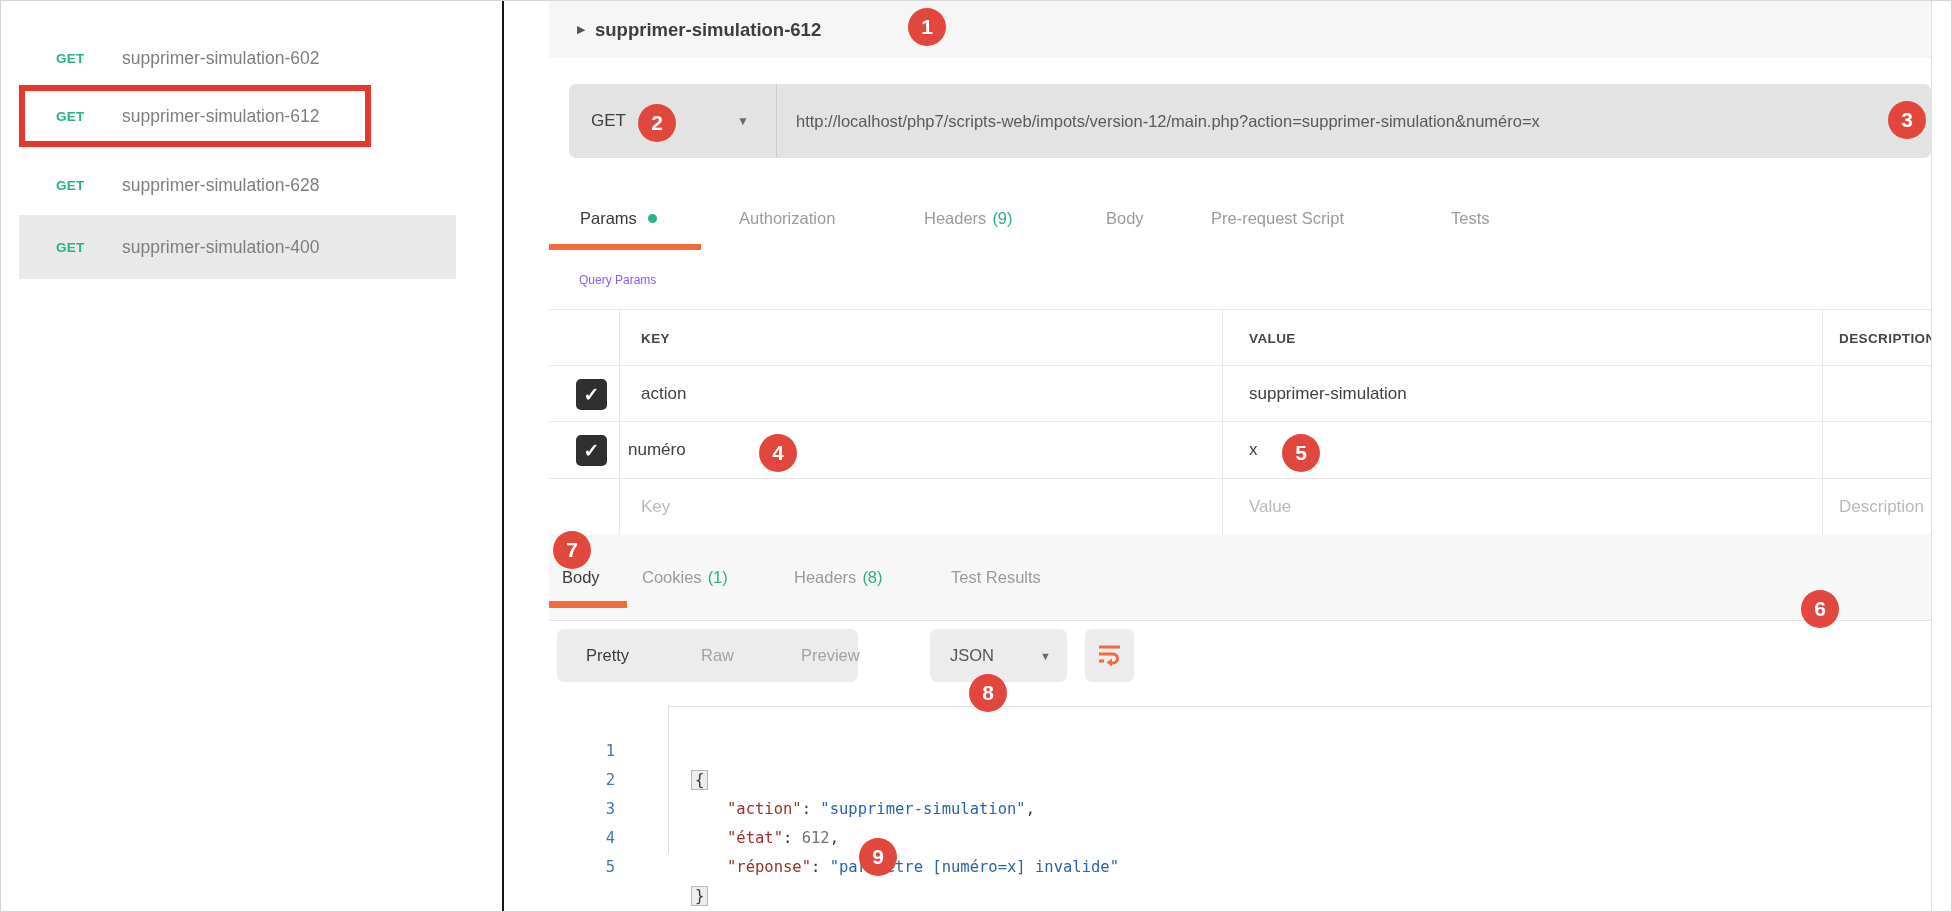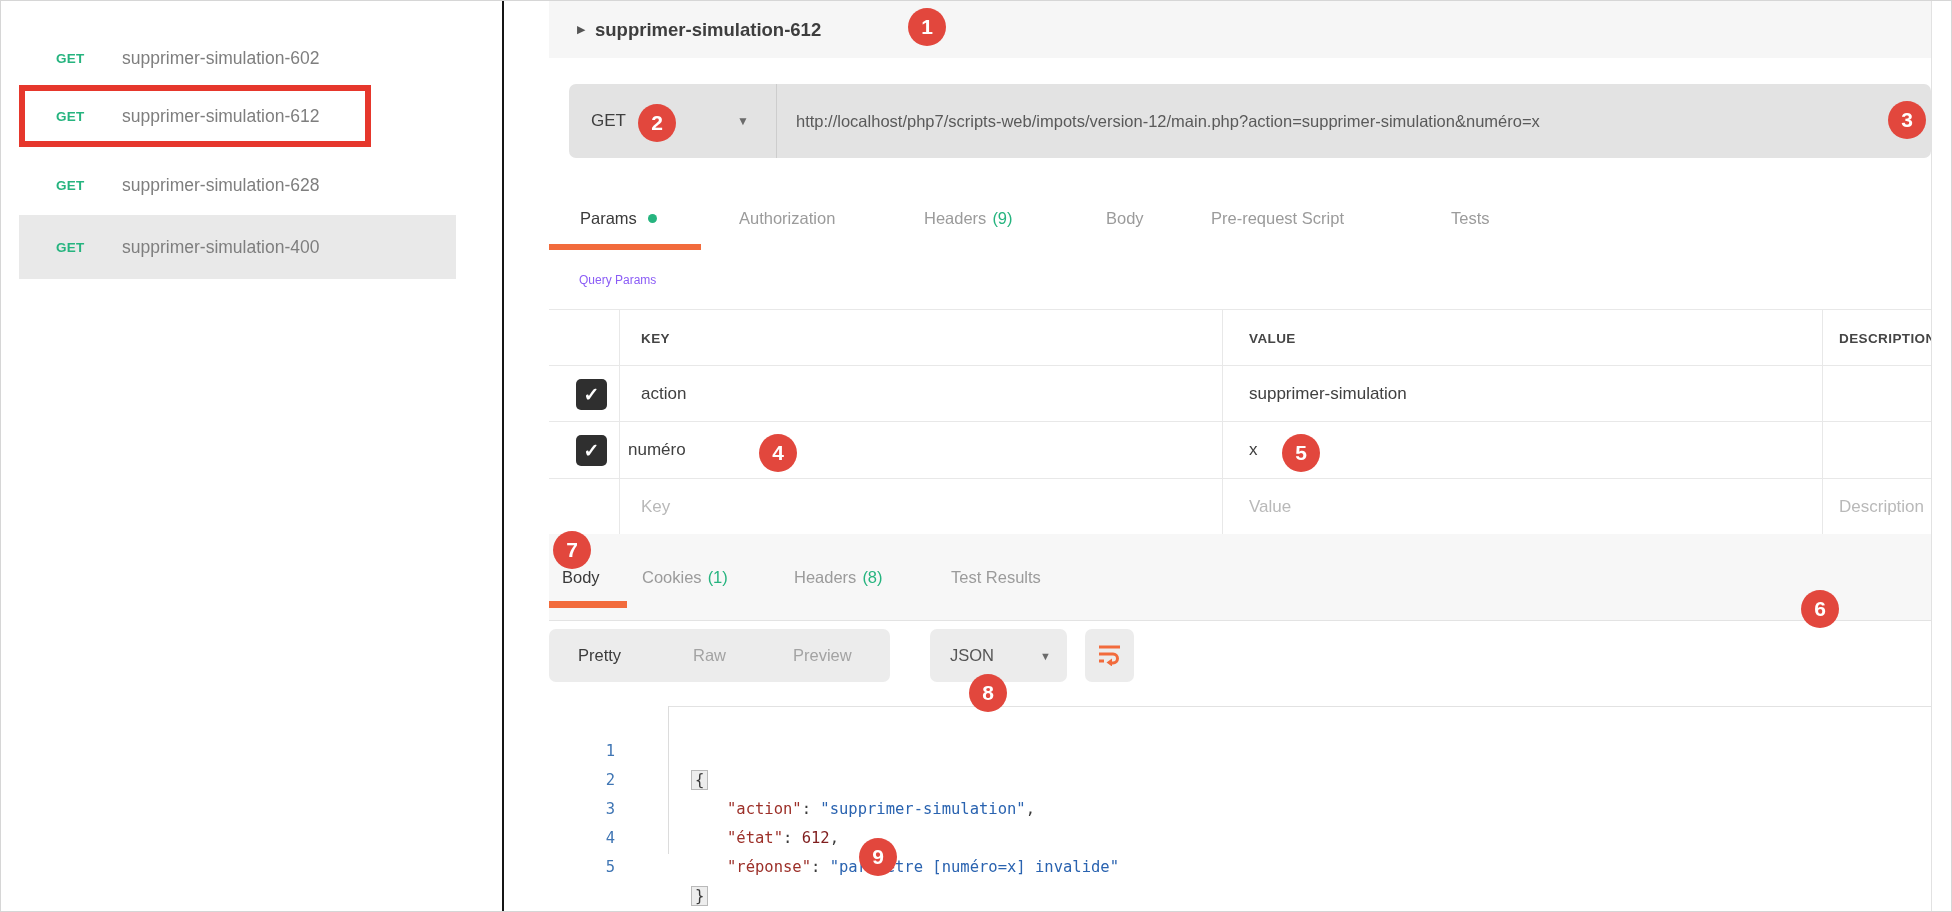--- a/index.html
+++ b/index.html
@@ -49,38 +49,38 @@
   .resp-band{position:absolute;left:0;top:533px;width:100%;height:87px;background:#f7f7f7;border-bottom:1px solid #e3e3e3;box-sizing:border-box;}
   .rtab{position:absolute;top:12px;height:62px;display:flex;align-items:center;font-size:16.5px;color:#9b9b9b;cursor:pointer;white-space:nowrap;}
   .rtab.active{color:#3a3a3a;}
   .rtab .count{color:#26b47f;margin-left:6px;}
   .body-underline{position:absolute;left:0;top:67px;width:78px;height:7px;background:#f26b3c;}
   .status{position:absolute;right:3px;top:0;height:74px;display:flex;align-items:center;font-size:15.5px;}
   .status .lbl{color:#8a8a8a;}
   .status .val{color:#26b47f;margin-left:8px;}
 
   .seg{position:absolute;top:628px;height:53px;background:#ececec;border-radius:7px;}
-  .seg1{left:0;width:341px;text-align:center;}
+  .seg1{left:8px;width:301px;text-align:center;}
   .seg2{left:381px;width:137px;cursor:pointer;}
   .seg3{left:536px;width:49px;display:flex;align-items:center;justify-content:center;cursor:pointer;}
   .viewbtn{position:absolute;top:0;height:53px;display:flex;align-items:center;font-size:16.5px;color:#a3a3a3;cursor:pointer;}
   .viewbtn.active{color:#3c3c3c;}
   .fmt-label{position:absolute;left:20px;top:0;height:53px;display:flex;align-items:center;font-size:16.5px;color:#555;}
   .fmt-caret{position:absolute;right:16px;top:0;height:53px;display:flex;align-items:center;font-size:11px;color:#6b6b6b;}
 
   .code{position:absolute;left:0;top:705px;width:1382px;height:170px;font-family:"DejaVu Sans Mono",monospace;font-size:15.5px;}
   .code-topline{position:absolute;left:119px;top:0;right:0;height:1px;background:#e2e2e2;}
   .gutter-line{position:absolute;left:119px;top:0;width:1px;height:148px;background:#dcdcdc;}
   .cl{position:absolute;height:29px;line-height:29px;white-space:pre;}
   .ln{position:absolute;left:0;width:66px;text-align:right;color:#4076b4;}
   .cc{position:absolute;left:142px;color:#3a3a3a;}
   .cc.ind{left:178px;}
   .tok-key{color:#9c2f28;}
   .tok-str{color:#2a63b0;}
-  .tok-num{color:#7f1d1d;}
+  .tok-num{color:#737373;}
   .tok-p{color:#3a3a3a;}
   .bh{background:#ededed;border:1px solid #b9b9b9;padding:0 3px;}
 
   
   .badge{position:absolute;width:38px;height:38px;border-radius:50%;background:#e2473d;color:#fff;
          display:flex;align-items:center;justify-content:center;font-size:21px;font-weight:bold;z-index:30;}
 </style>
 </head>
 <body>
 

